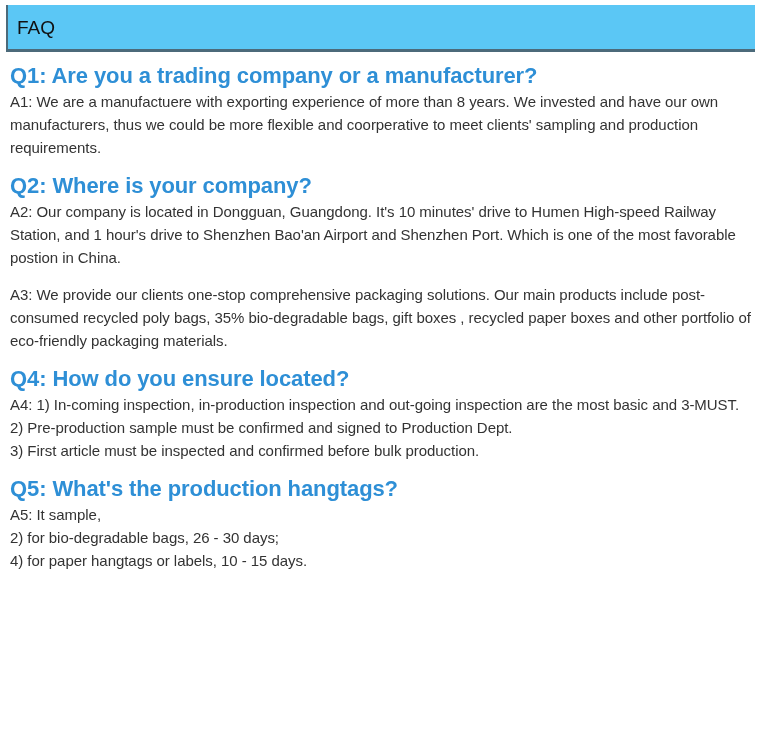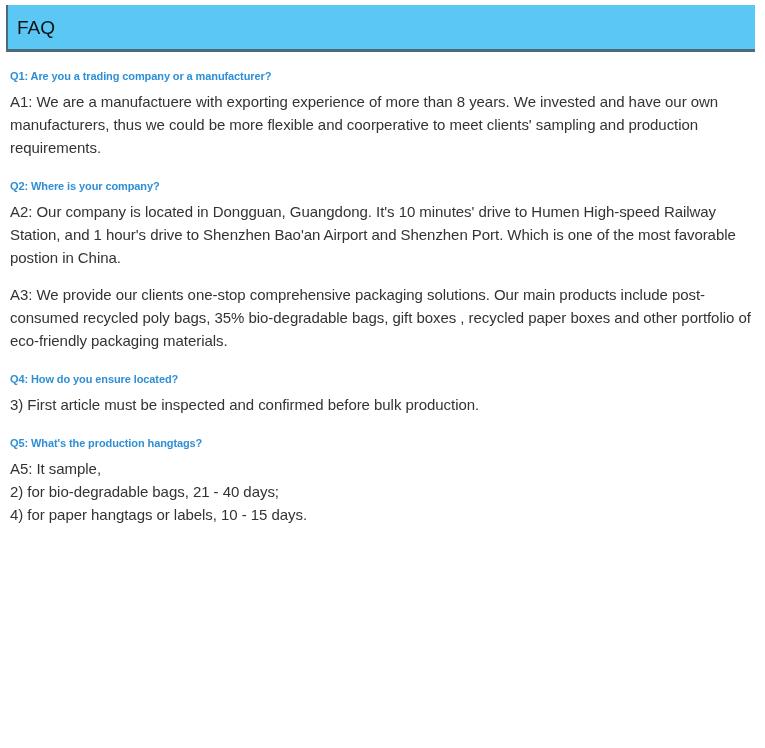--- a/index.html
+++ b/index.html
@@ -47,21 +47,21 @@
     position: absolute;
     left: 10px;
     top: 63px;
     width: 745px;
   }
   .faq-item {
     margin-bottom: 14px;
   }
   .faq-question {
     color: #2e8fd6;
-    font-size: 11px;
+    font-size: 22px;
     font-weight: bold;
     line-height: 26px;
     margin: 0 0 1px 0;
     letter-spacing: -0.1px;
   }
   .faq-answer {
     color: #333333;
     font-size: 15px;
     line-height: 23px;
     margin: 0;
@@ -98,27 +98,29 @@
 
     <div class="faq-item">
       <div class="faq-answer">
         <span class="line">A3: We provide our clients one-stop comprehensive packaging solutions. Our main products include post-consumed recycled poly bags, 35% bio-degradable bags, gift boxes , recycled paper boxes and other portfolio of eco-friendly packaging materials.</span>
       </div>
     </div>
 
     <div class="faq-item">
       <p class="faq-question">Q4: How do you ensure located?</p>
       <div class="faq-answer">
+        <span class="line">A4: 1) In-coming inspection, in-production inspection and out-going inspection are the most basic and 3-MUST.</span>
+        <span class="line">2) Pre-production sample must be confirmed and signed to Production Dept.</span>
         <span class="line">3) First article must be inspected and confirmed before bulk production.</span>
       </div>
     </div>
 
     <div class="faq-item">
       <p class="faq-question">Q5: What's the production hangtags?</p>
       <div class="faq-answer">
         <span class="line">A5: It sample,</span>
-        <span class="line">2) for bio-degradable bags, 21 - 40 days;</span>
+        <span class="line">2) for bio-degradable bags, 26 - 30 days;</span>
         <span class="line">4) for paper hangtags or labels, 10 - 15 days.</span>
       </div>
     </div>
 
   </div>
 </div>
 
 </body></html>

